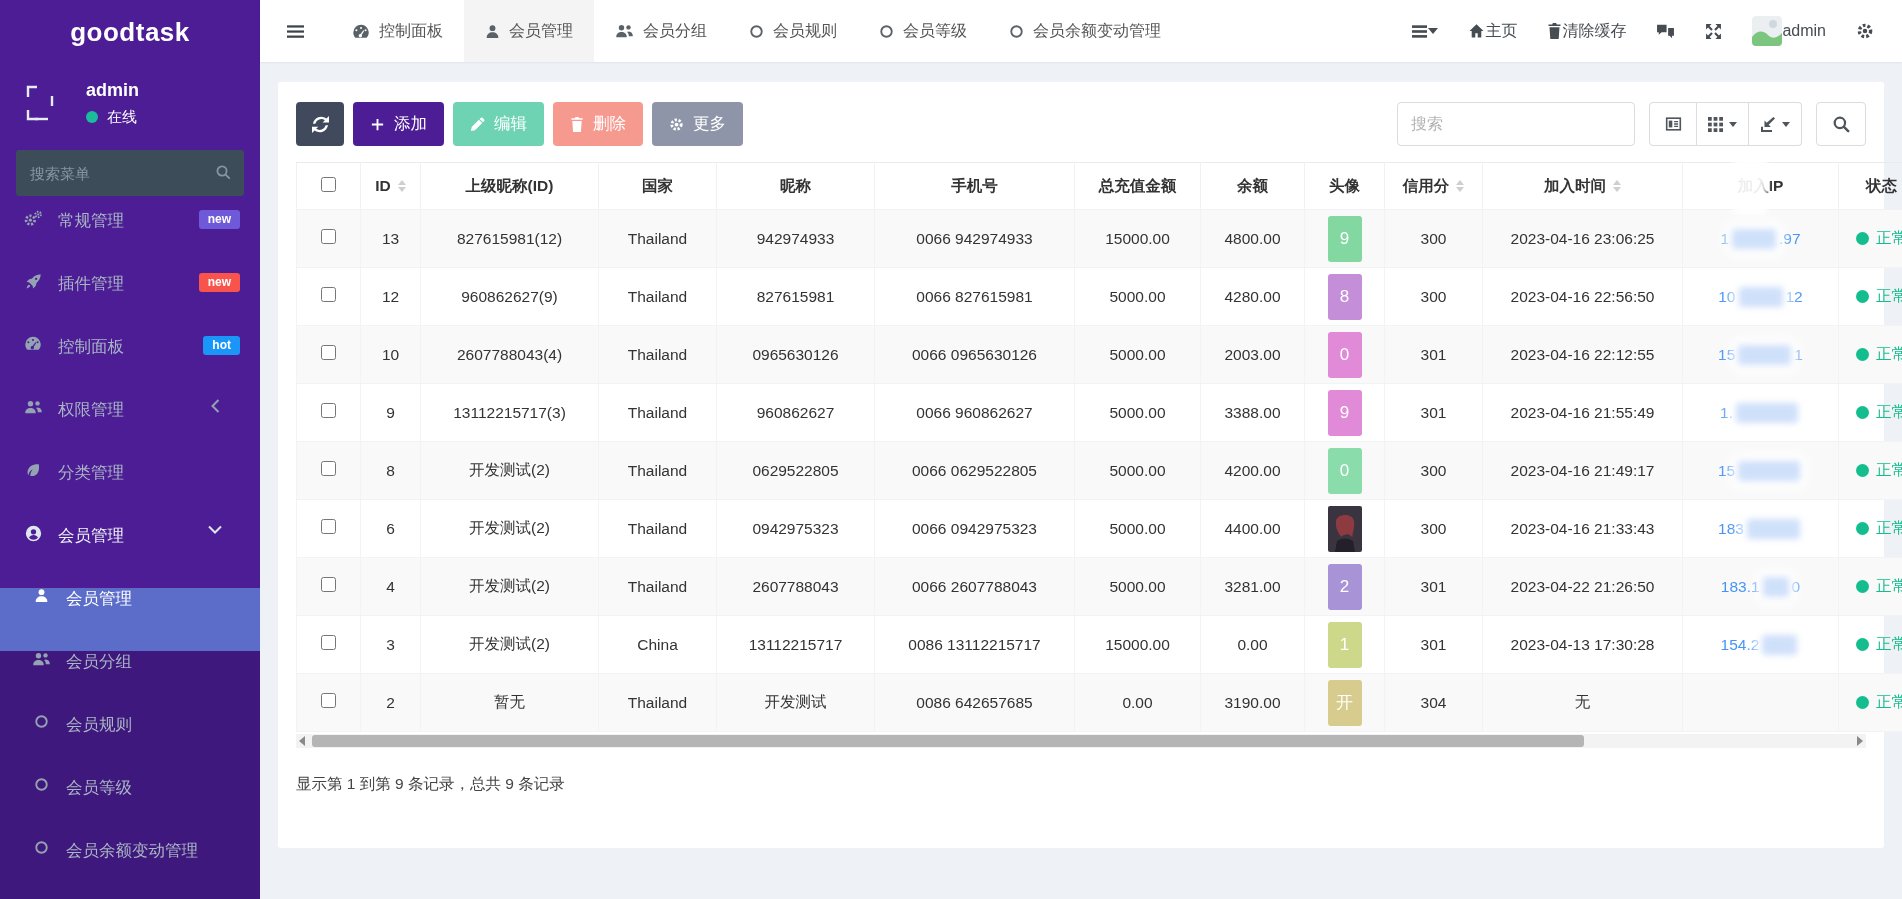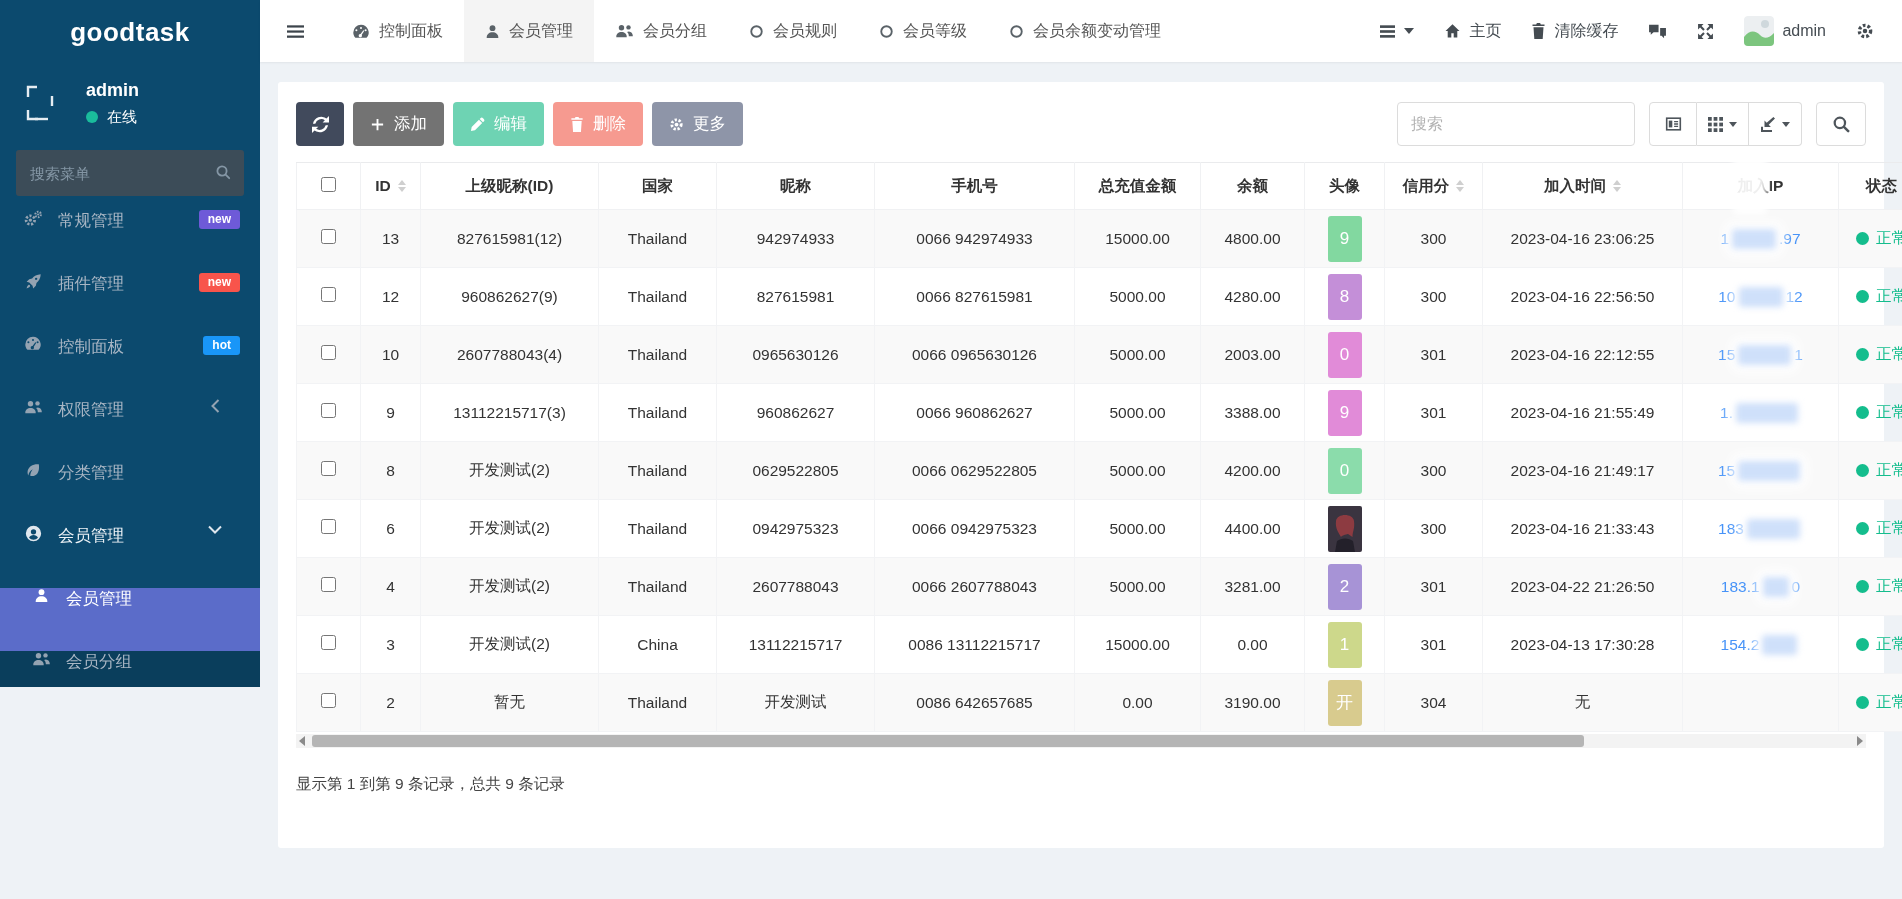--- a/index.html
+++ b/index.html
@@ -2,21 +2,21 @@
 <html><head>
 <meta charset="utf-8">
 <style>
 *{margin:0;padding:0;box-sizing:border-box}
 html,body{width:1902px;height:899px;overflow:hidden}
 body{font-family:"Liberation Sans","DejaVu Sans",sans-serif;background:#eef2f6;display:flex}
 .icn{display:inline-flex;align-items:center;justify-content:center;line-height:0}
 .icn svg{display:block}
 
 
-.sidebar{width:260px;height:687px;background:#0c4a6e;flex-shrink:0;color:#a9b6c4;display:flex;flex-direction:column;overflow:hidden}
+.sidebar{width:260px;height:899px;background:#4c1d95;flex-shrink:0;color:#a9b6c4;display:flex;flex-direction:column;overflow:hidden}
 .brand{height:64px;display:flex;align-items:center;justify-content:center;color:#fff;font-size:26px;font-weight:bold;letter-spacing:.5px}
 .user-panel{display:flex;align-items:center;gap:16px;padding:14px 20px 18px}
 .avatar-ph{width:50px;height:50px;flex-shrink:0}
 .user-name{color:#fff;font-weight:bold;font-size:18px;margin-bottom:7px}
 .user-status{display:flex;align-items:center;gap:9px;color:#fff;font-size:15px}
 .gdot{width:12px;height:12px;border-radius:50%;background:#1abc9c;display:inline-block}
 .side-search{margin:4px 16px 14px;position:relative}
 .side-search input{width:100%;height:46px;background:#3c4c58;border:none;border-radius:3px;color:#cfd9e2;padding:0 40px 0 14px;font-size:15px;outline:none}
 .side-search input::placeholder{color:#8496a5}
 .side-search .icn{position:absolute;right:13px;top:14px;color:#8496a5}
@@ -35,32 +35,32 @@
 
 
 .main{flex:1;display:flex;flex-direction:column;min-width:0}
 .navbar{height:62px;background:#fff;display:flex;align-items:stretch;box-shadow:0 1px 2px rgba(0,0,0,.06);position:relative;z-index:2}
 .hamb{display:flex;align-items:center;padding:0 26px;color:#3c444b;cursor:pointer}
 .nav-tabs{display:flex;align-items:stretch}
 .nav-tab{display:flex;align-items:center;gap:9px;padding:0 21px;font-size:16px;color:#555;cursor:pointer;white-space:nowrap}
 .nav-tab .icn{color:#5a6268}
 .nav-tab.active{background:#f4f4f4}
 .nav-right{margin-left:auto;display:flex;align-items:center;gap:30px;padding-right:28px;color:#454c52;font-size:16px}
-.nav-item{display:flex;align-items:center;gap:8px;cursor:pointer}
+.nav-item{display:flex;align-items:center;cursor:pointer}
 .caret{width:0;height:0;border-left:5px solid transparent;border-right:5px solid transparent;border-top:6px solid #454c52;display:inline-block}
 .nav-avatar{width:30px;height:30px;border-radius:4px;overflow:hidden;flex-shrink:0}
 
 
 .content{flex:1;padding:20px 18px 0}
 .panel{background:#fff;border-radius:3px;padding:20px 18px 24px;min-height:766px}
 .toolbar{display:flex;align-items:center;margin-bottom:16px}
 .btn{height:44px;border:none;border-radius:4px;color:#fff;font-size:16.5px;display:inline-flex;align-items:center;gap:9px;padding:0 17px;margin-right:9px;cursor:pointer;font-family:inherit}
 .btn .icn{color:#fff}
 .btn-refresh{background:#414a5c;width:48px;justify-content:center;padding:0}
-.btn-add{background:#737373}
+.btn-add{background:#4c1d95}
 .btn-edit{background:#6ed3b3}
 .btn-del{background:#f69a90}
 .btn-more{background:#8e95a8}
 .toolbar-right{margin-left:auto;display:flex;align-items:flex-end}
 .search-box input{width:238px;height:44px;border:1px solid #dcdcdc;border-radius:4px;padding:0 13px;font-size:16px;color:#555;outline:none;font-family:inherit}
 .search-box input::placeholder{color:#b3b3b3}
 .view-group{display:flex;margin-left:14px}
 .vbtn{height:44px;min-width:48px;background:#fff;border:1px solid #dcdcdc;display:inline-flex;align-items:center;justify-content:center;gap:6px;color:#4e555b;padding:0 11px;cursor:pointer}
 .vbtn+.vbtn{border-left:none}
 .vbtn:first-child{border-radius:4px 0 0 4px}

